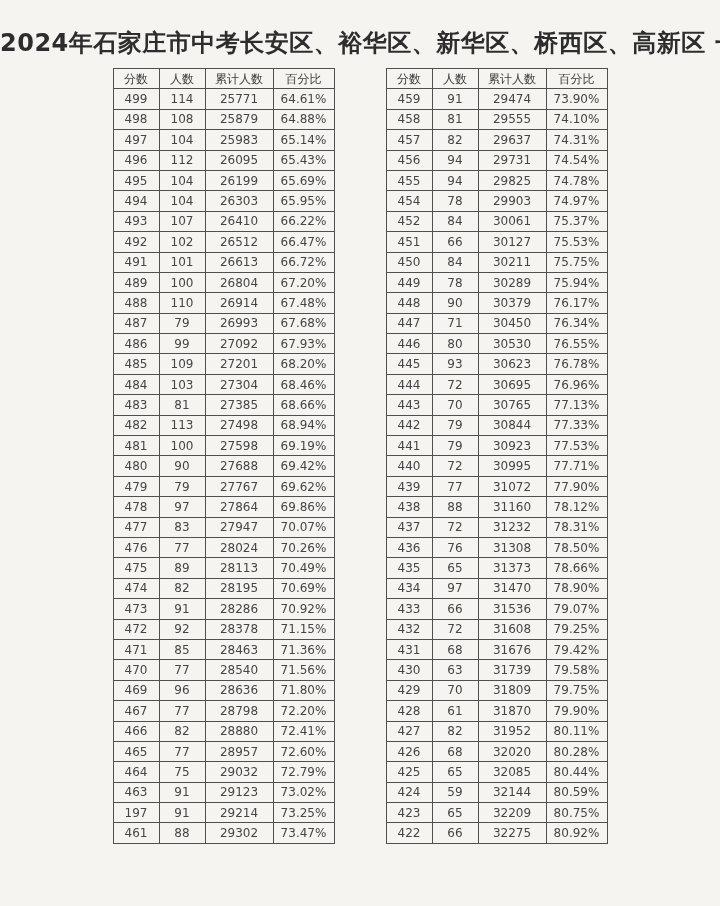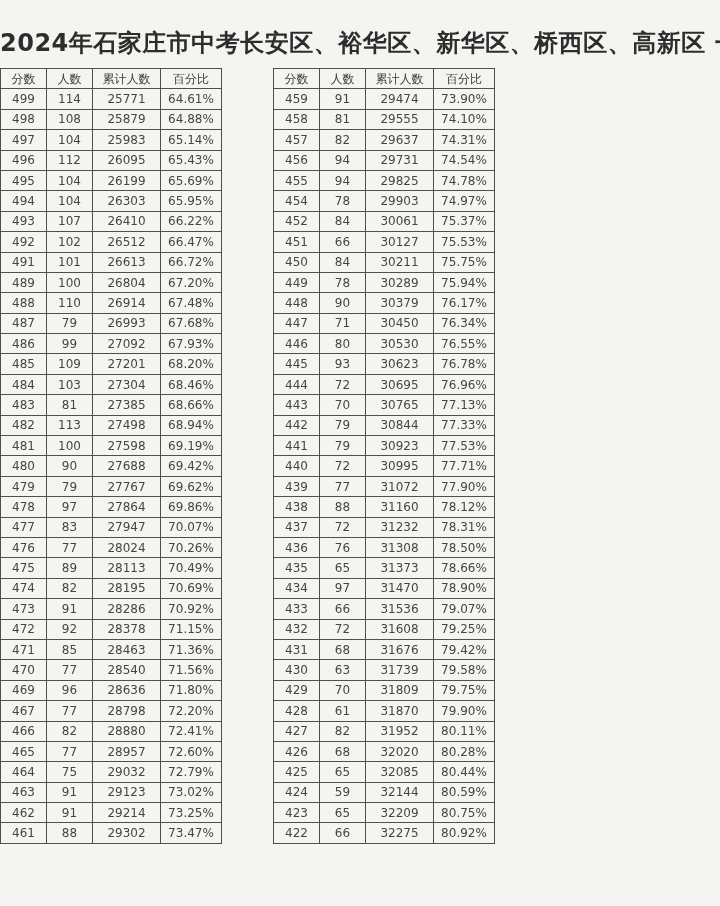--- a/index.html
+++ b/index.html
@@ -18,20 +18,21 @@
     margin: 27px 0 9px 0;
     text-align: center;
     font-size: 24px;
     font-weight: 700;
     color: #2d2d2d;
     letter-spacing: 0.5px;
     white-space: nowrap;
   }
   .tables-container {
     display: flex;
+    justify-content: center;
     gap: 51px;
   }
   table.score-table {
     border-collapse: collapse;
     table-layout: fixed;
   }
   table.score-table th,
   table.score-table td {
     border: 1.6px solid #4f4f4f;
     text-align: center;
@@ -272,21 +273,21 @@
             <td>29032</td>
             <td>72.79%</td>
           </tr>
           <tr>
             <td>463</td>
             <td>91</td>
             <td>29123</td>
             <td>73.02%</td>
           </tr>
           <tr>
-            <td>462</td>
+            <td>197</td>
             <td>91</td>
             <td>29214</td>
             <td>73.25%</td>
           </tr>
           <tr>
             <td>461</td>
             <td>88</td>
             <td>29302</td>
             <td>73.47%</td>
           </tr>

